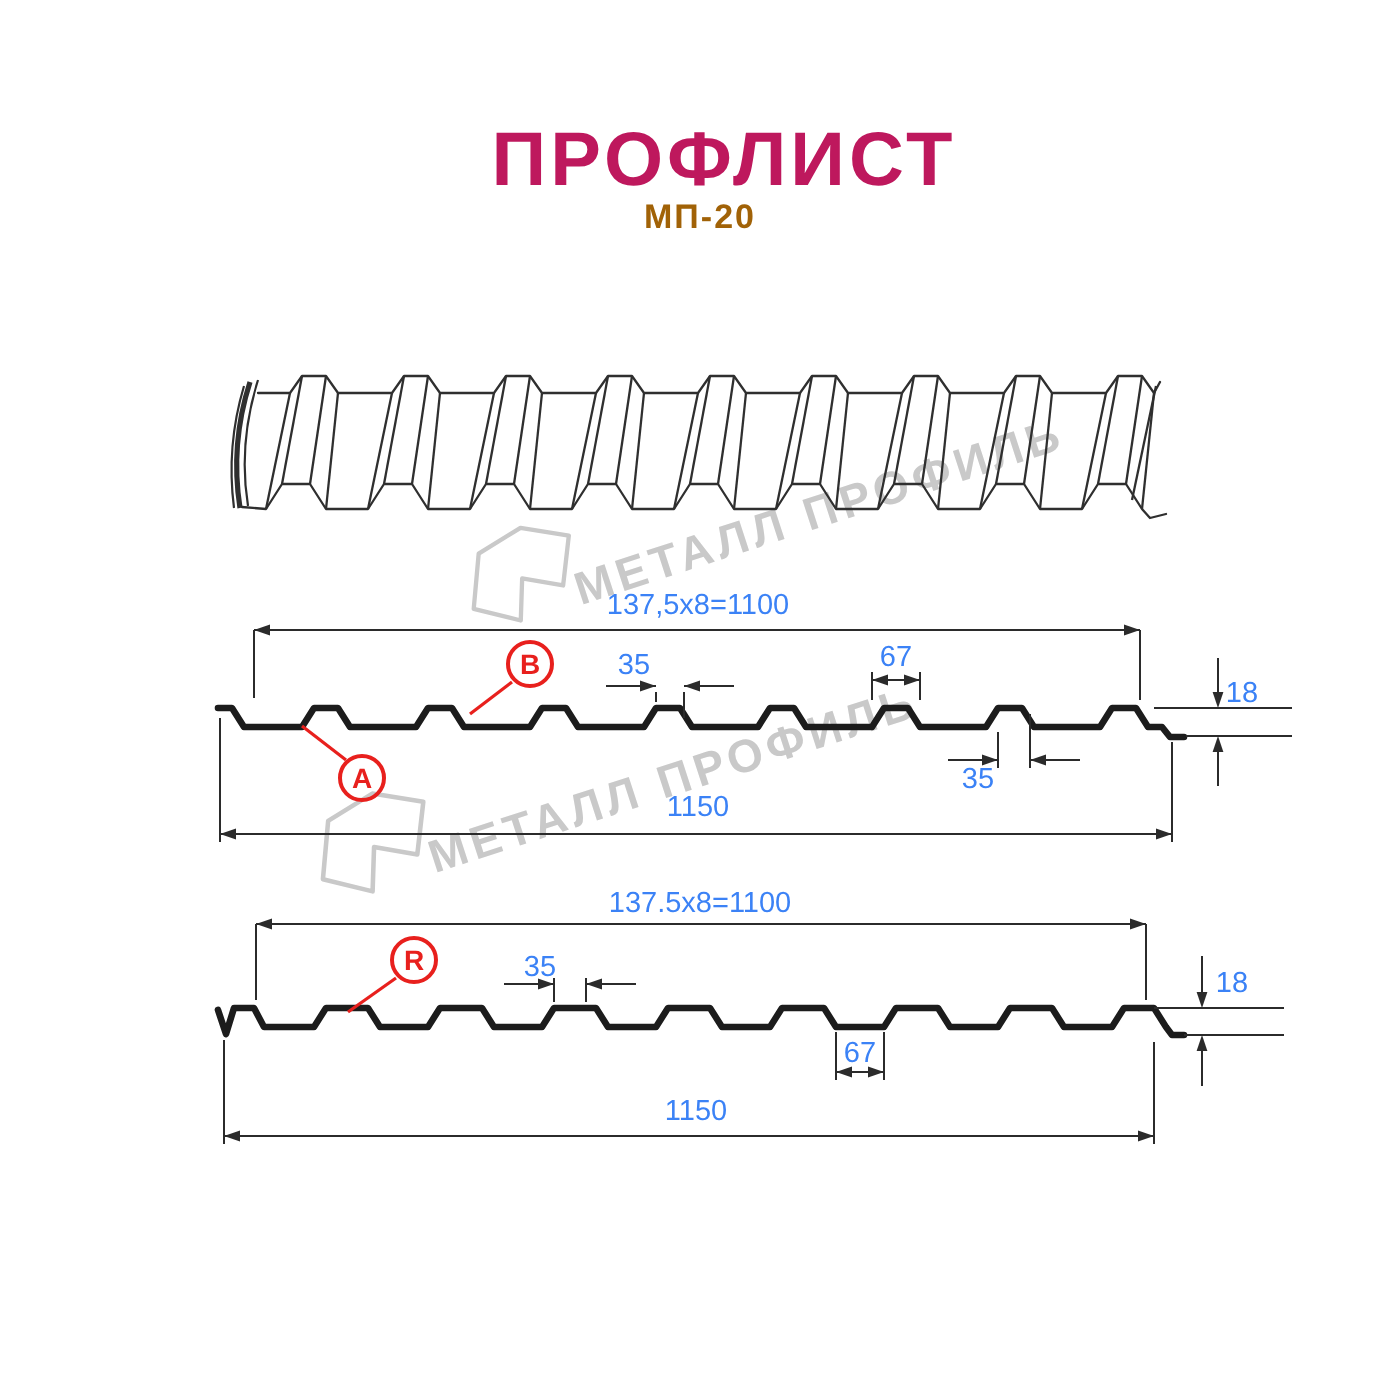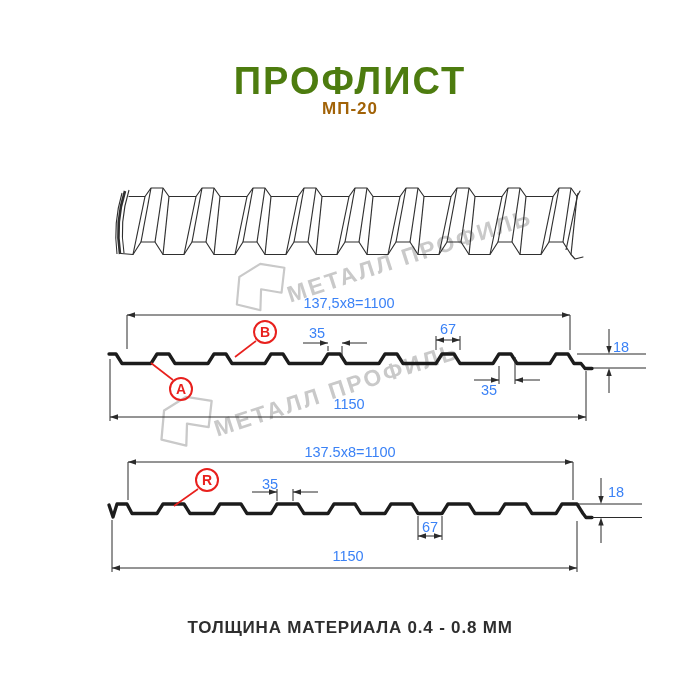--- a/index.html
+++ b/index.html
@@ -1,20 +1,20 @@
 <!DOCTYPE html>
 <html><head>
 <meta charset="utf-8">
 <style>
   html,body{margin:0;padding:0;background:#fff;}
   #stage{position:relative;width:700px;height:700px;background:#ffffff;overflow:hidden;
          font-family:"Liberation Sans","DejaVu Sans",sans-serif;}
   .abs{position:absolute;}
   .ctr{transform:translate(-50%,-50%);white-space:nowrap;}
-  #title{left:350px;top:81px;font-size:38px;font-weight:800;letter-spacing:2px;color:#4d7c0f;}
+  #title{left:362px;top:81px;font-size:38px;font-weight:800;letter-spacing:2px;color:#be185d;}
   #subtitle{left:350px;top:109px;font-size:17px;font-weight:600;letter-spacing:1px;color:#a16207;}
   #footer-note{left:350px;top:628px;font-size:17px;font-weight:600;letter-spacing:.8px;color:#2e2e2e;}
   .dim{font-size:14.5px;color:#3b82f6;}
   .wm-text{font-size:23px;font-weight:700;letter-spacing:2.5px;color:#c9c9c9;
            transform-origin:left center;transform:rotate(-18deg);white-space:nowrap;}
   .marker{width:24px;height:24px;border:2.4px solid #e8201d;border-radius:50%;
           display:flex;align-items:center;justify-content:center;
           font-size:14px;font-weight:700;color:#e8201d;box-sizing:border-box;
           transform:translate(-50%,-50%);background:transparent;}
   svg{position:absolute;left:0;top:0;}
@@ -158,14 +158,13 @@
   <div class="abs marker" style="left:181px;top:389px;">
     <span>A</span>
   </div>
   <div class="abs marker" style="left:265px;top:332px;">
     <span>B</span>
   </div>
   <div class="abs marker" style="left:207px;top:480px;">
     <span>R</span>
   </div>
 
-  <span class="abs ctr" id="footer-note">ТОЛЩИНА МАТЕРИАЛА 0.4 - 0.8 ММ</span>
 </div>
 
 </body></html>

